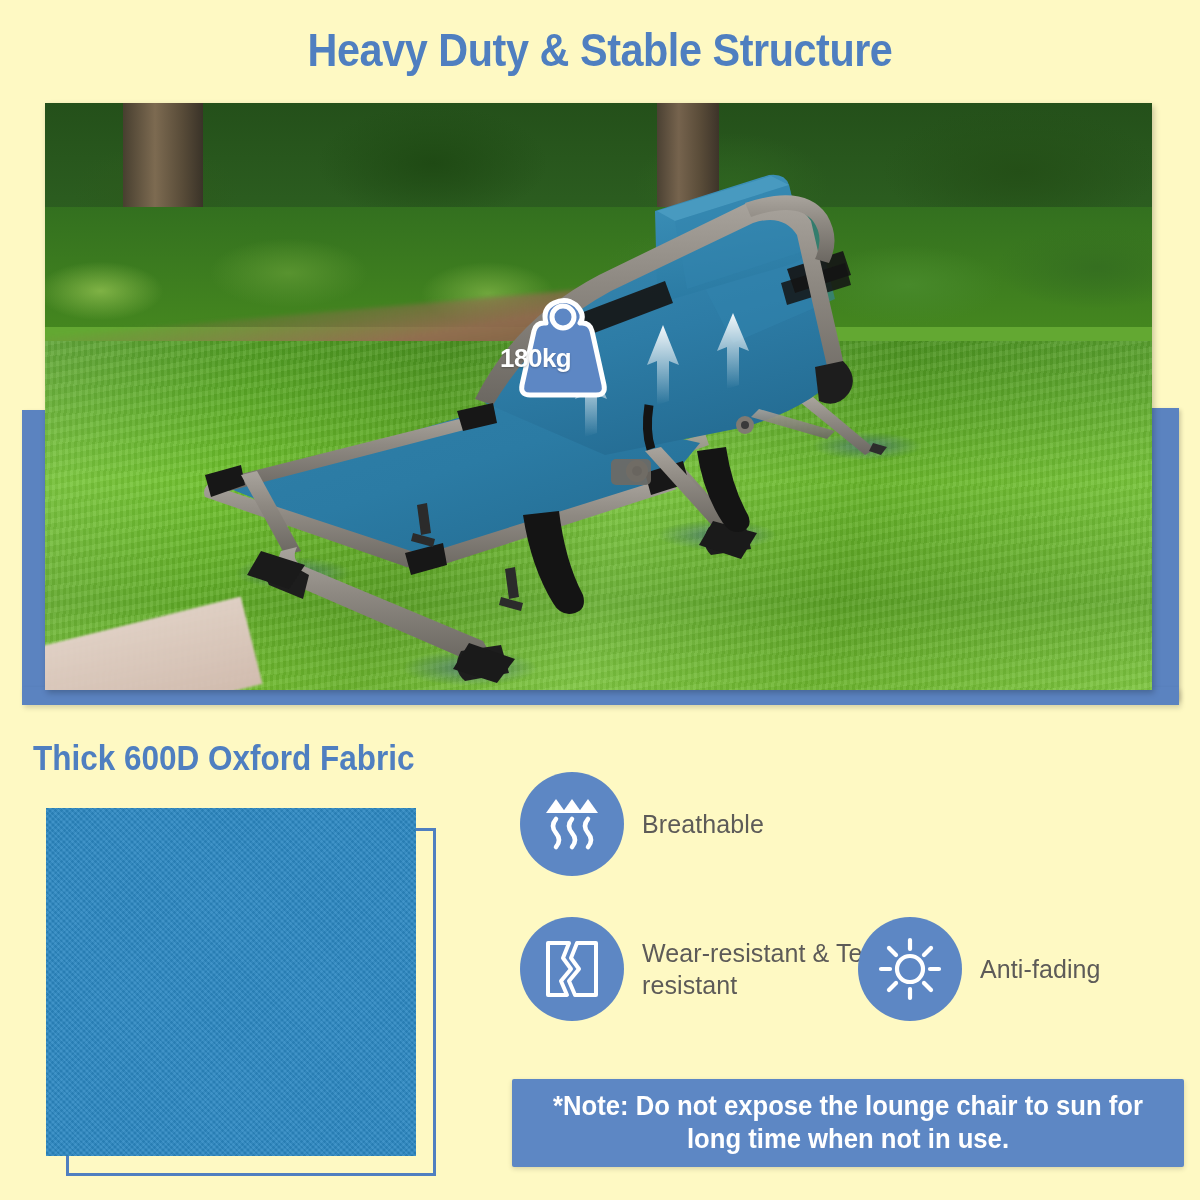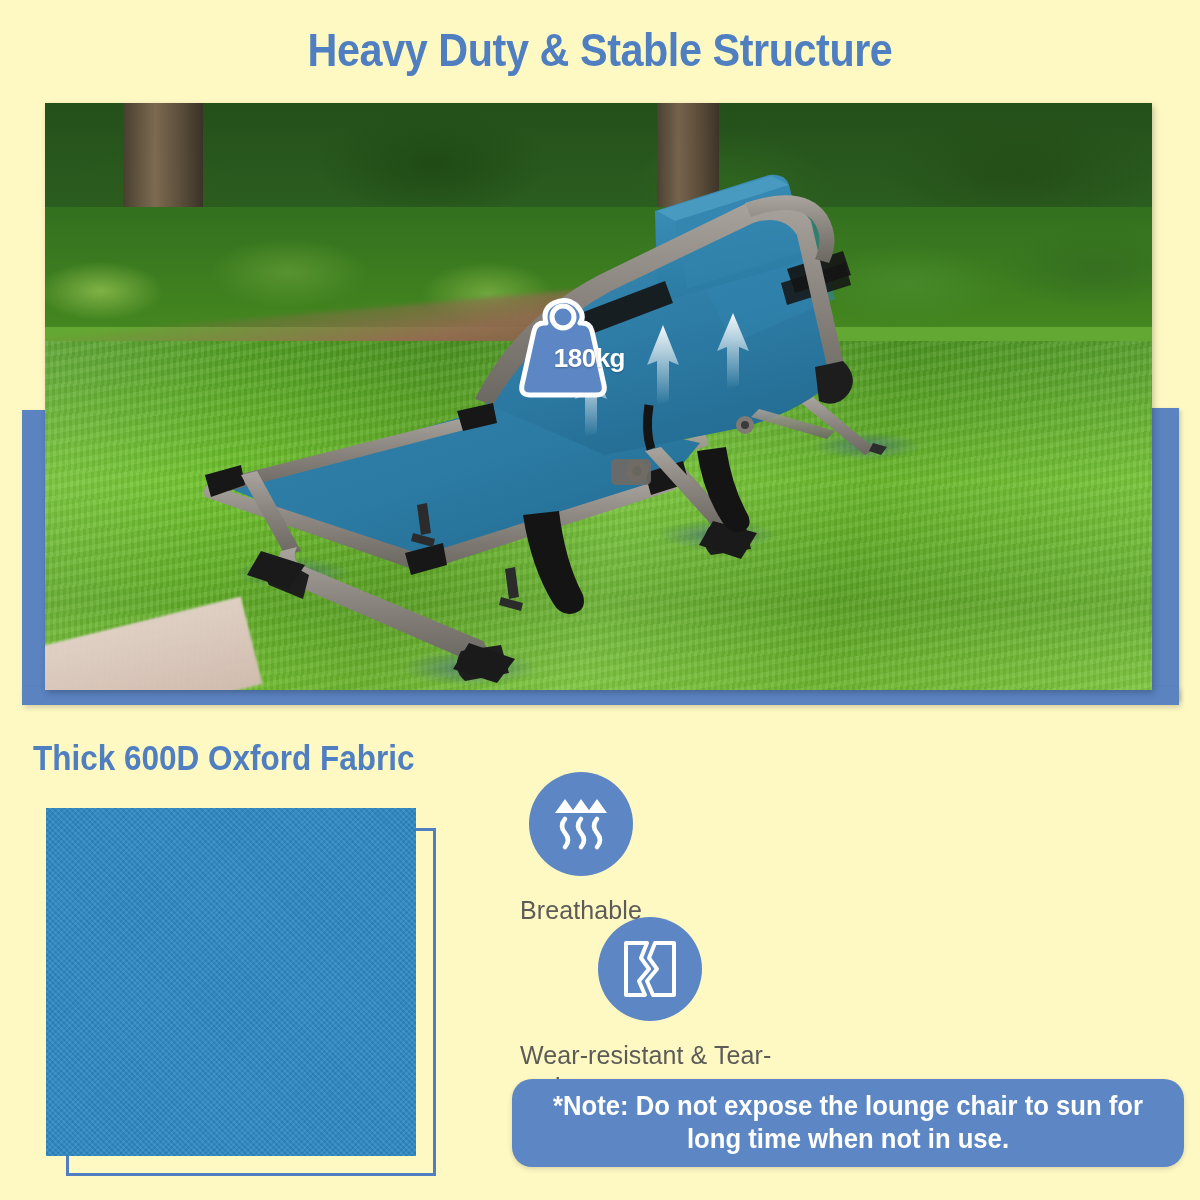--- a/index.html
+++ b/index.html
@@ -160,21 +160,21 @@
   
   .weight-badge {
     position: absolute;
     left: 455px; top: 190px;
     width: 125px; height: 110px;
   }
   .weight-badge .kg-label {
     position: absolute;
     left: 0; top: 50px;
     width: 125px;
-    text-align: right;
+    text-align: left;
     color: #ffffff;
     font-size: 26px;
     font-weight: 700;
     letter-spacing: -.5px;
     text-shadow: 0 1px 2px rgba(0,0,0,.25);
   }
 
   
   .fabric-title {
     position: absolute;
@@ -207,21 +207,20 @@
   .features {
     position: absolute;
     left: 520px; top: 772px;
     width: 672px; height: 278px;
   }
   .feature {
     position: absolute;
     display: flex;
     align-items: center;
     gap: 18px;
-    flex-direction: column;
   }
   .f-1 { left: 0;   top: 0; }
   .f-2 { left: 338px; top: 0; }
   .f-3 { left: 0;   top: 145px; }
   .f-4 { left: 338px; top: 145px; }
 
   .f-icon {
     flex: 0 0 auto;
     width: 104px; height: 104px;
     border-radius: 50%;
@@ -238,21 +237,21 @@
     white-space: nowrap;
   }
   .f-label.two-line { white-space: normal; width: 260px; }
 
   
   .note-box {
     position: absolute;
     left: 512px; top: 1079px;
     width: 672px; height: 88px;
     background: #5d87c4;
-    border-radius: 20px;
+    border-radius: 2px;
     box-shadow: 0 2px 5px rgba(0,0,0,.15);
     display: flex;
     align-items: center;
     justify-content: center;
     padding: 0 16px;
   }
   .note-text {
     color: #ffffff;
     font-size: 27px;
     font-weight: 700;
@@ -439,20 +438,38 @@
           <g fill="none" stroke="#ffffff" stroke-width="4" stroke-linejoin="round">
             <path d="M5 5 L26 5 L20 20 L28 31 L18 43 L24 57 L5 57 Z"></path>
             <path d="M53 5 L34 5 L28 20 L36 31 L26 43 L32 57 L53 57 Z"></path>
           </g>
         </svg>
       </span>
       <span class="f-label two-line">Wear-resistant
 &amp; Tear-resistant</span>
     </div>
 
+    <div class="feature f-4">
+      <span class="f-icon">
+        <svg width="64" height="64" viewBox="0 0 64 64">
+          <circle cx="32" cy="32" r="13" fill="none" stroke="#ffffff" stroke-width="4.2"></circle>
+          <g stroke="#ffffff" stroke-width="4.2" stroke-linecap="round">
+            <line x1="32" y1="3" x2="32" y2="12"></line>
+            <line x1="32" y1="52" x2="32" y2="61"></line>
+            <line x1="3" y1="32" x2="12" y2="32"></line>
+            <line x1="52" y1="32" x2="61" y2="32"></line>
+            <line x1="11" y1="11" x2="18" y2="18"></line>
+            <line x1="46" y1="46" x2="53" y2="53"></line>
+            <line x1="11" y1="53" x2="18" y2="46"></line>
+            <line x1="46" y1="18" x2="53" y2="11"></line>
+          </g>
+        </svg>
+      </span>
+      <span class="f-label">Anti-fading</span>
+    </div>
 
   </div>
 
   <div class="note-box">
     <div class="note-text">*Note: Do not expose the lounge chair to sun for long time when not in use.</div>
   </div>
 
 </div>
 
 </body></html>

